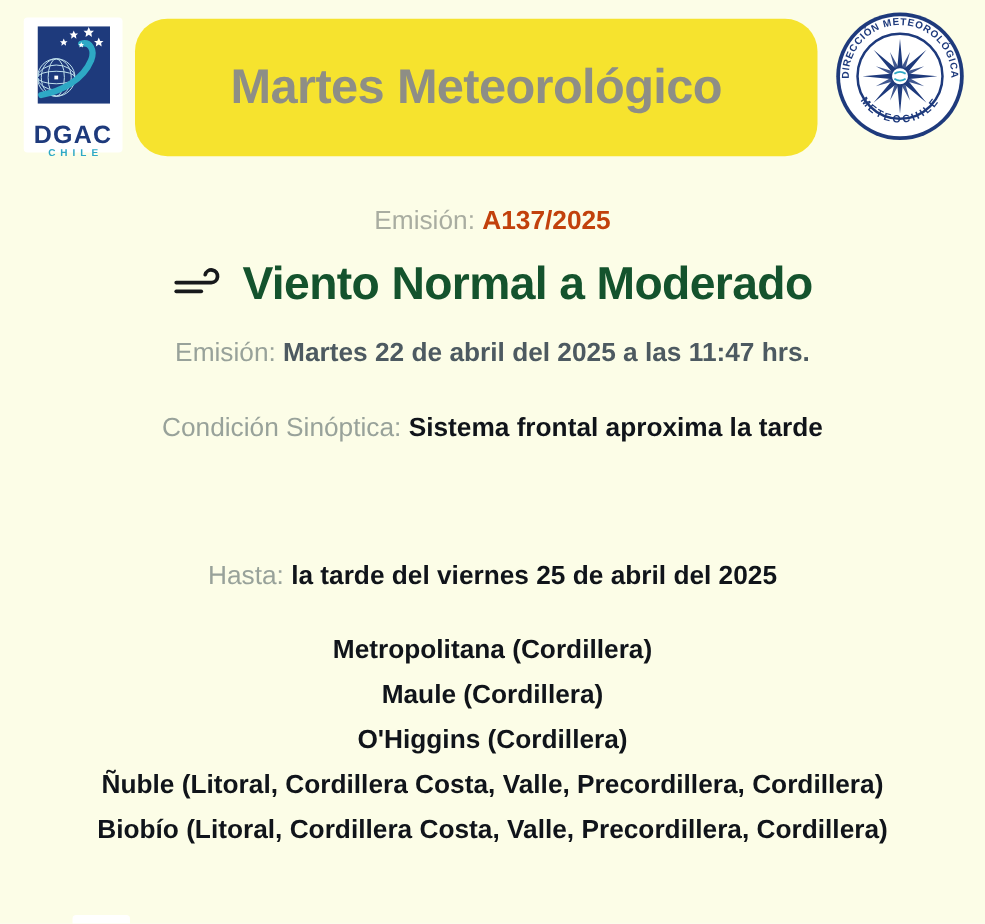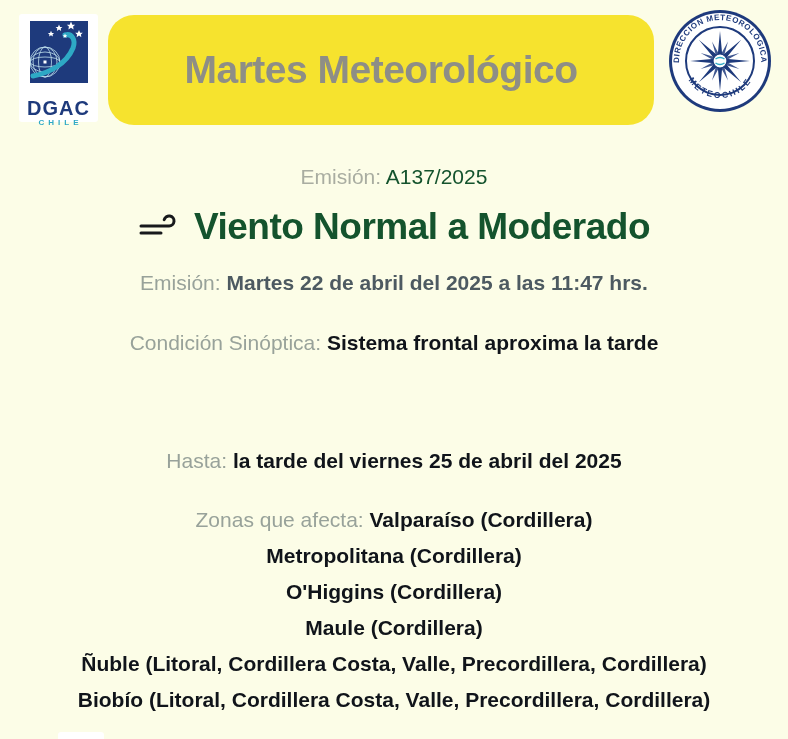--- a/index.html
+++ b/index.html
@@ -17,21 +17,21 @@
 
   .meteo-logo{position:absolute;left:668px;top:9px;width:104px;height:104px;}
   .arc-text{font-size:8px;font-weight:700;fill:#1E3A7C;letter-spacing:0.6px;}
   .arc-text-b{font-size:8.5px;font-weight:700;fill:#1E3A7C;letter-spacing:2px;}
 
   
   .row{position:absolute;left:0;width:100%;text-align:center;font-size:21px;line-height:26px;color:#10141A;}
   .label{color:#98A29A;font-weight:400;}
   .label-dim{color:#A9ADA1;font-weight:400;}
   .val-strong{color:#10141A;font-weight:700;}
-  .val-code{color:#14532d;font-weight:400;}
+  .val-code{color:#c2410c;font-weight:700;}
   .val-slate{color:#4D5A61;font-weight:700;}
 
   .row-codigo{top:164px;}
   .row-title{top:204px;font-size:37px;line-height:46px;font-weight:600;color:#14532d;letter-spacing:-0.5px;}
   .row-title .wind-svg{vertical-align:-4px;margin-right:12px;}
   .row-emision{top:270px;}
   .row-condicion{top:330px;}
   .row-desde{top:390px;}
   .row-hasta{top:448px;}
   .zones{position:absolute;left:0;top:502px;width:100%;text-align:center;}
@@ -123,27 +123,22 @@
   </div>
 
 
   <div class="row row-hasta">
     <span class="label">Hasta:</span>
     <span> </span>
     <span class="val-strong">la tarde del viernes 25 de abril del 2025</span>
   </div>
 
   <div class="zones">
-    <div class="zone-line">
-      <span class="label">Zonas que afecta:</span>
-      <span> </span>
-      <span>Valparaíso (Cordillera)</span>
-    </div>
     <div class="zone-line">Metropolitana (Cordillera)</div>
+    <div class="zone-line">Maule (Cordillera)</div>
     <div class="zone-line">O'Higgins (Cordillera)</div>
-    <div class="zone-line">Maule (Cordillera)</div>
     <div class="zone-line">Ñuble (Litoral, Cordillera Costa, Valle, Precordillera, Cordillera)</div>
     <div class="zone-line">Biobío (Litoral, Cordillera Costa, Valle, Precordillera, Cordillera)</div>
   </div>
 
   <div class="cutoff"></div>
 
 </div>
 
 </body></html>

